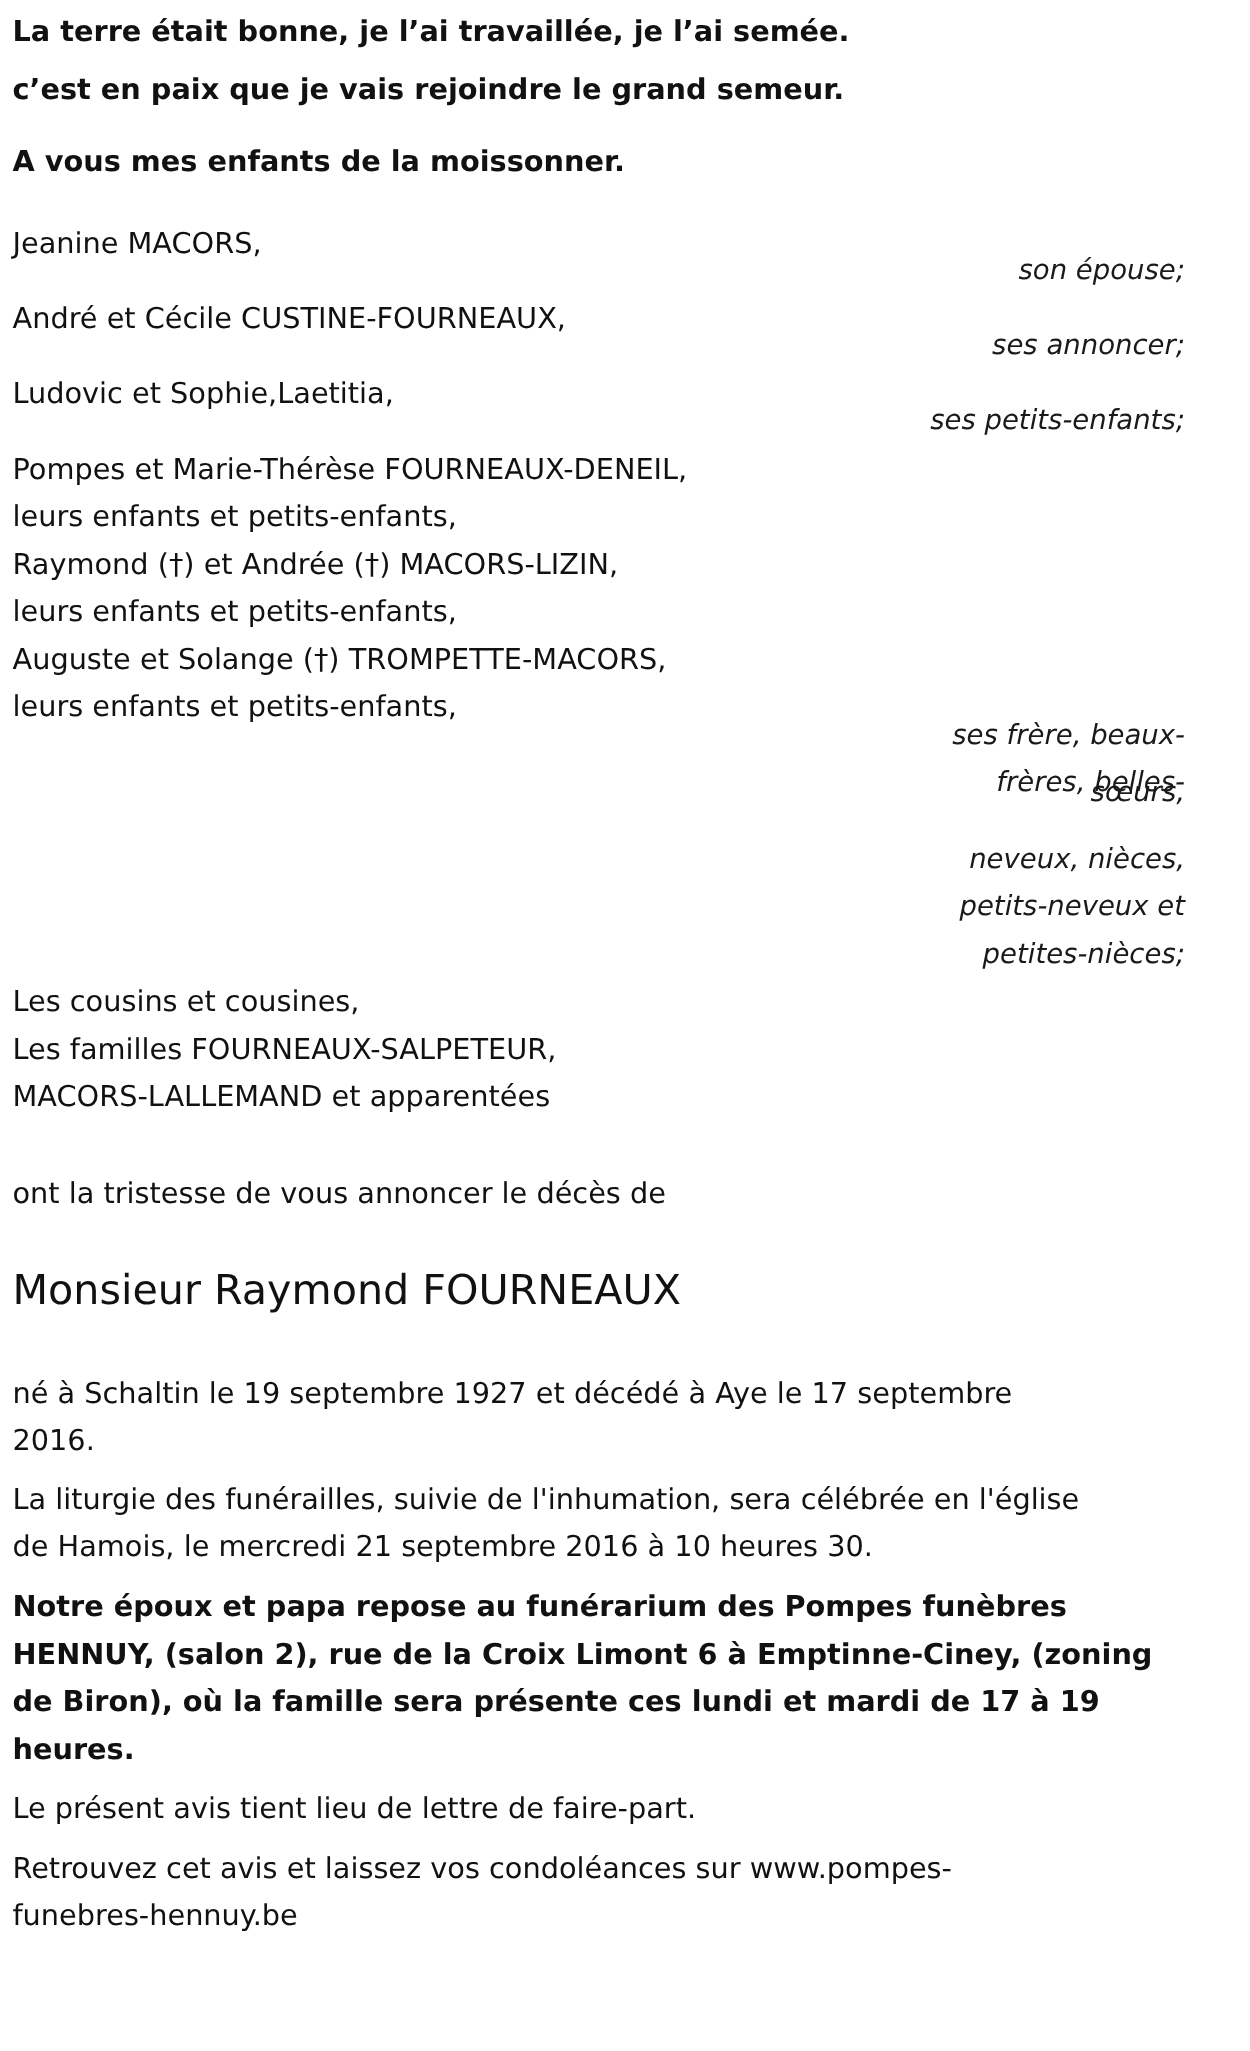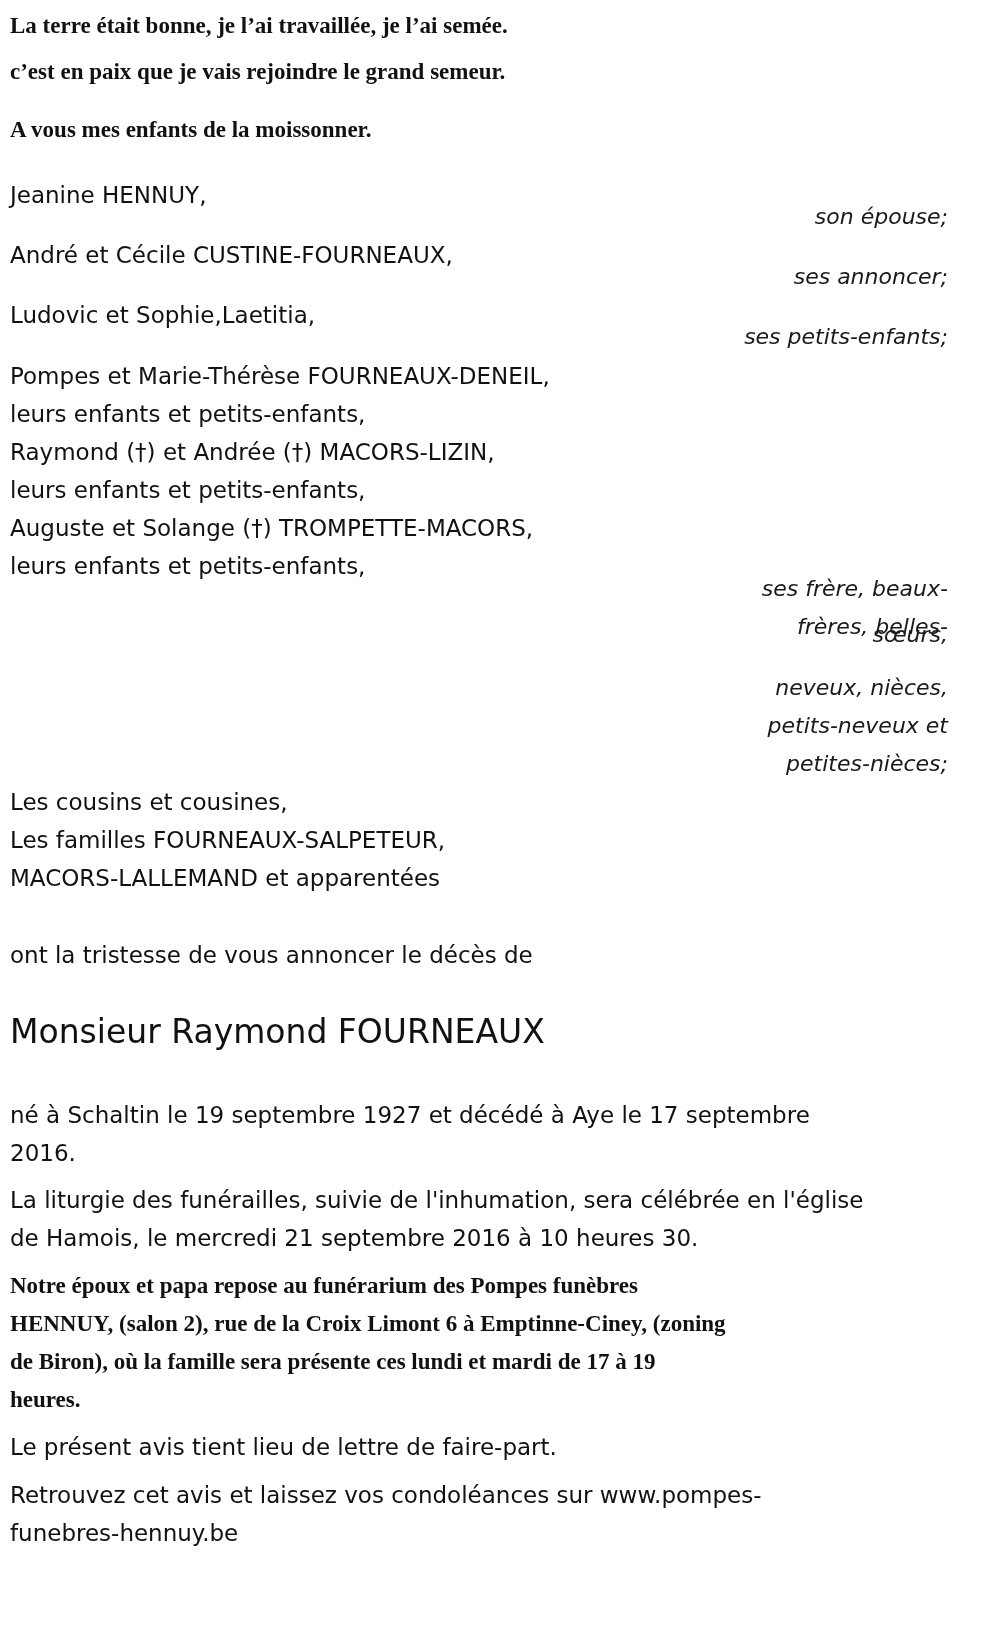--- a/index.html
+++ b/index.html
@@ -5,41 +5,41 @@
   html, body { margin: 0; padding: 0; background: #ffffff; }
   body {
     width: 1000px; height: 1641px; position: relative; overflow: hidden;
     font-family: "DejaVu Sans", "Liberation Sans", sans-serif;
     color: #111111;
   }
   .line {
     position: absolute; left: 10px; white-space: nowrap;
     font-size: 23px; line-height: 30px;
   }
-  .bold { font-weight: bold; font-family: Liberation Serif, serif; }
+  .bold { font-weight: bold; }
   .right {
     position: absolute; right: 52px; white-space: nowrap; text-align: right;
     font-size: 22px; line-height: 30px; font-style: italic; color: #1a1a1a;
   }
   .title {
     position: absolute; left: 10px; white-space: nowrap;
     font-size: 33px; line-height: 40px; font-weight: normal;
   }
 </style>
 </head>
 <body>
 
 <div>
   <div class="line bold" style="top:11px">La terre était bonne, je l’ai travaillée, je l’ai semée.</div>
   <div class="line bold" style="top:57px">c’est en paix que je vais rejoindre le grand semeur.</div>
   <div class="line bold" style="top:115px">A vous mes enfants de la moissonner.</div>
 </div>
 
 <div>
-  <div class="line" style="top:180px">Jeanine HENNUY,</div>
+  <div class="line" style="top:180px">Jeanine MACORS,</div>
   <div class="right" style="top:202px">son épouse;</div>
 
   <div class="line" style="top:240px">André et Cécile CUSTINE-FOURNEAUX,</div>
   <div class="right" style="top:262px">ses annoncer;</div>
 
   <div class="line" style="top:300px">Ludovic et Sophie,Laetitia,</div>
   <div class="right" style="top:322px">ses petits-enfants;</div>
 
   <div class="line" style="top:361px">Pompes et Marie-Thérèse FOURNEAUX-DENEIL,</div>
   <div class="line" style="top:399px">leurs enfants et petits-enfants,</div>

